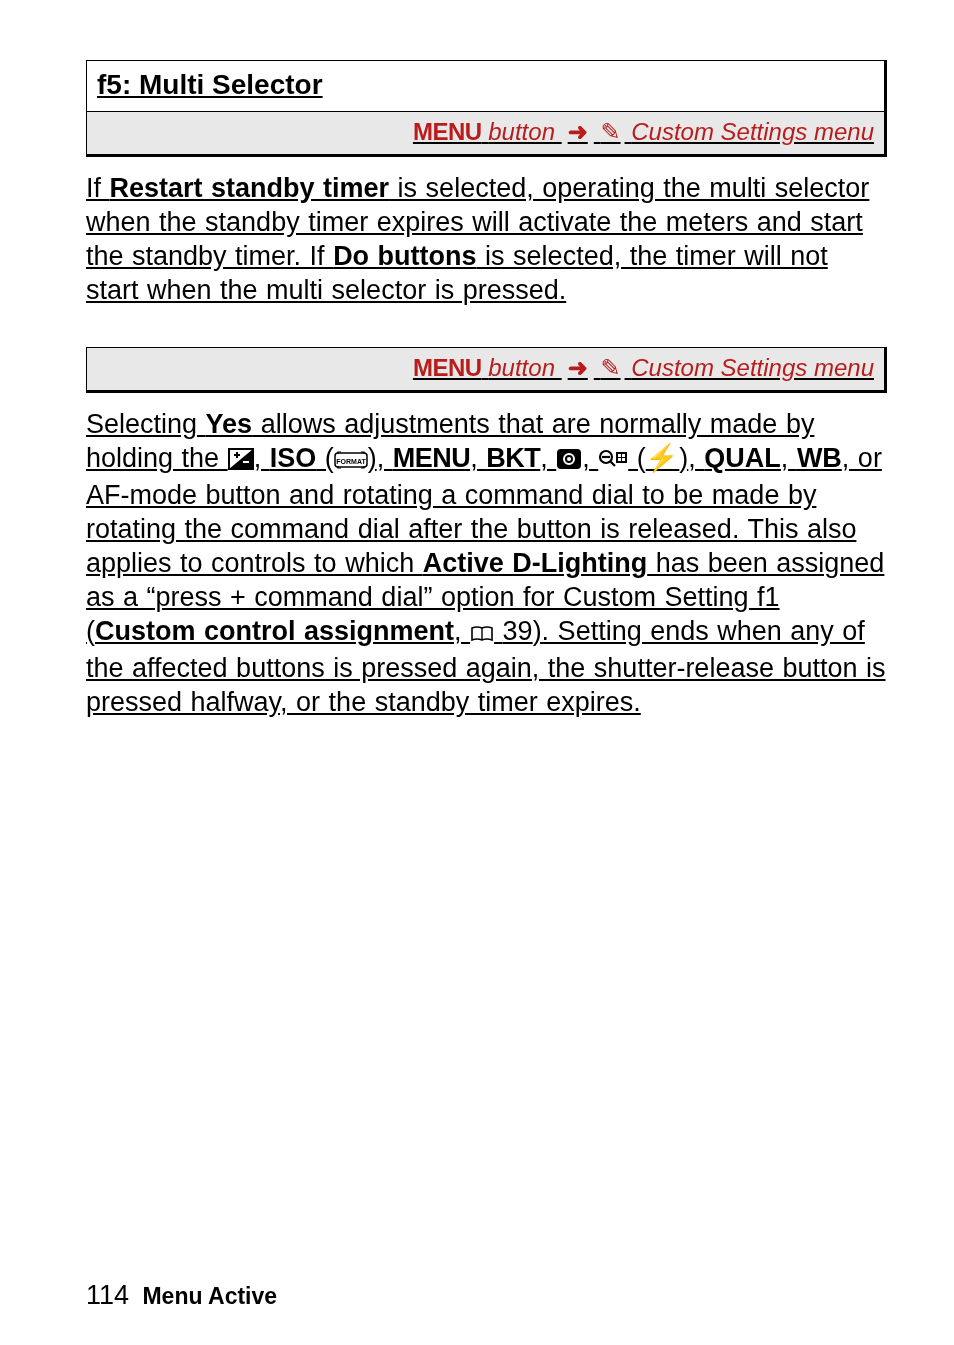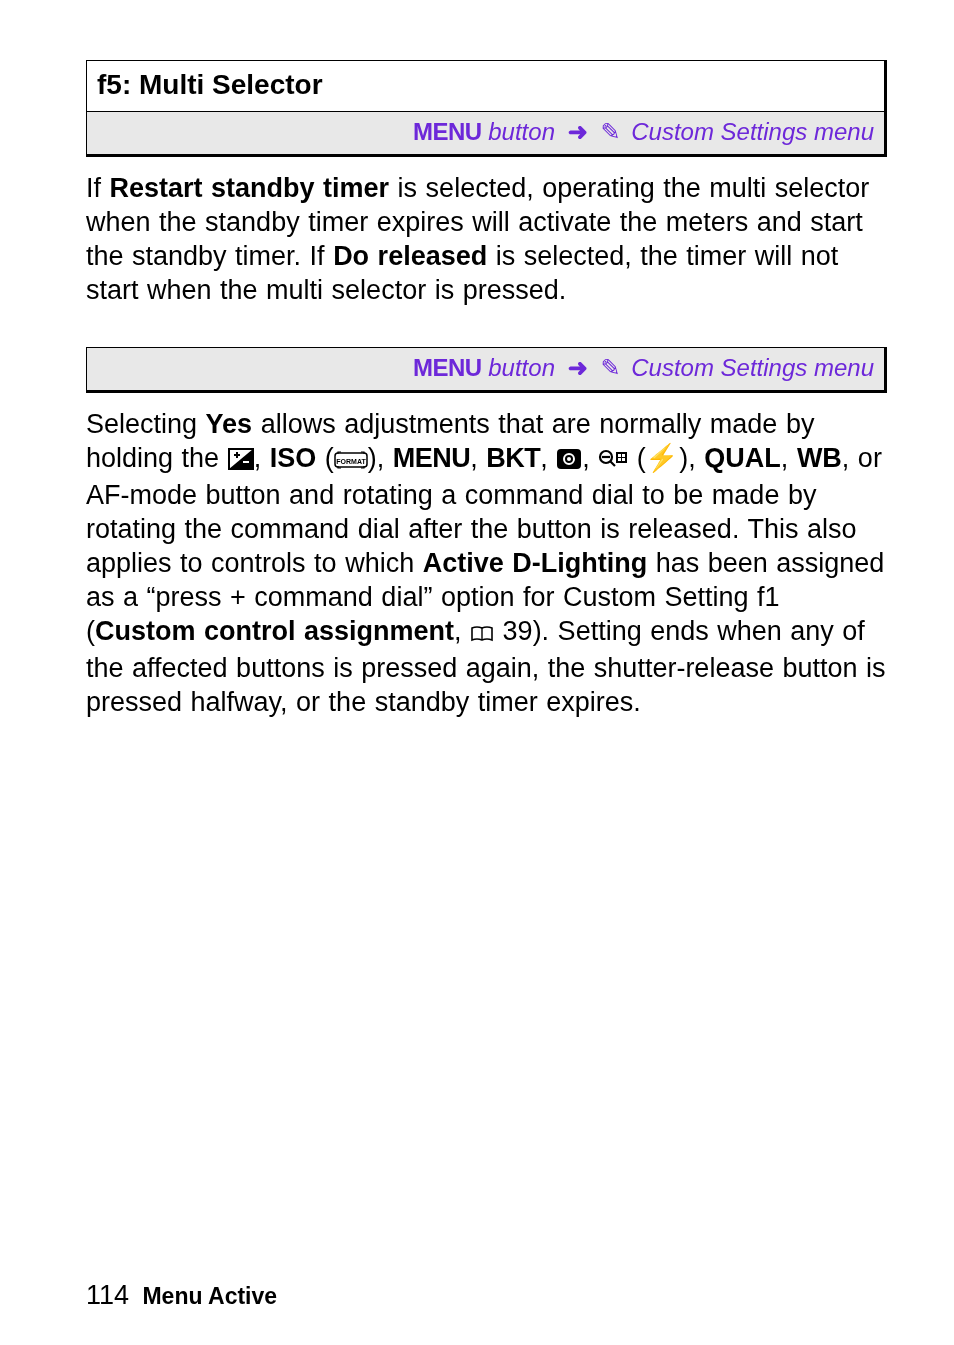--- a/index.html
+++ b/index.html
@@ -8,20 +8,21 @@
     background: #fff;
   }
   .page {
     width: 923px;
     height: 1345px;
     box-sizing: border-box;
     padding: 60px 36px 20px 86px;
     position: relative;
     font-family: "Helvetica Neue", Helvetica, Arial, "Liberation Sans", sans-serif;
     color: #000;
+    text-decoration: underline;
   }
   .section-header {
     border: 1px solid #000;
     border-right: 3px solid #000;
     border-bottom: 3px solid #000;
     background: #e8e8e8;
     padding: 0;
     margin: 0 0 14px 0;
   }
   .section-title {
@@ -30,21 +31,21 @@
     padding: 8px 10px 10px 10px;
     font-size: 28px;
     font-weight: 700;
     line-height: 1.15;
   }
   .breadcrumb {
     text-align: right;
     padding: 6px 10px 8px 10px;
     font-size: 24px;
     font-style: italic;
-    color: #6d28d9;
+    color: #b91c1c;
   }
   .breadcrumb .menu-label {
     font-style: normal;
     font-family: "Arial Narrow", Arial, sans-serif;
     font-weight: 600;
     font-stretch: condensed;
     letter-spacing: -0.5px;
   }
   .breadcrumb .arrow {
     font-style: normal;
@@ -105,21 +106,21 @@
     <div class="breadcrumb">
       <span class="menu-label">MENU</span>
       <span>button</span>
       <span class="arrow">➜</span>
       <span class="pencil">✎</span>
       <span>Custom Settings menu</span>
     </div>
   </div>
 
   <p class="body-text">
-    <span>If </span><b>Restart standby timer</b><span> is selected, operating the multi selector when the standby timer expires will activate the meters and start the standby timer.  If </span><b>Do released</b><span> is selected, the timer will not start when the multi selector is pressed.</span>
+    <span>If </span><b>Restart standby timer</b><span> is selected, operating the multi selector when the standby timer expires will activate the meters and start the standby timer.  If </span><b>Do buttons</b><span> is selected, the timer will not start when the multi selector is pressed.</span>
   </p>
 
   <div class="section-header">
     <div class="breadcrumb">
       <span class="menu-label">MENU</span>
       <span>button</span>
       <span class="arrow">➜</span>
       <span class="pencil">✎</span>
       <span>Custom Settings menu</span>
     </div>

